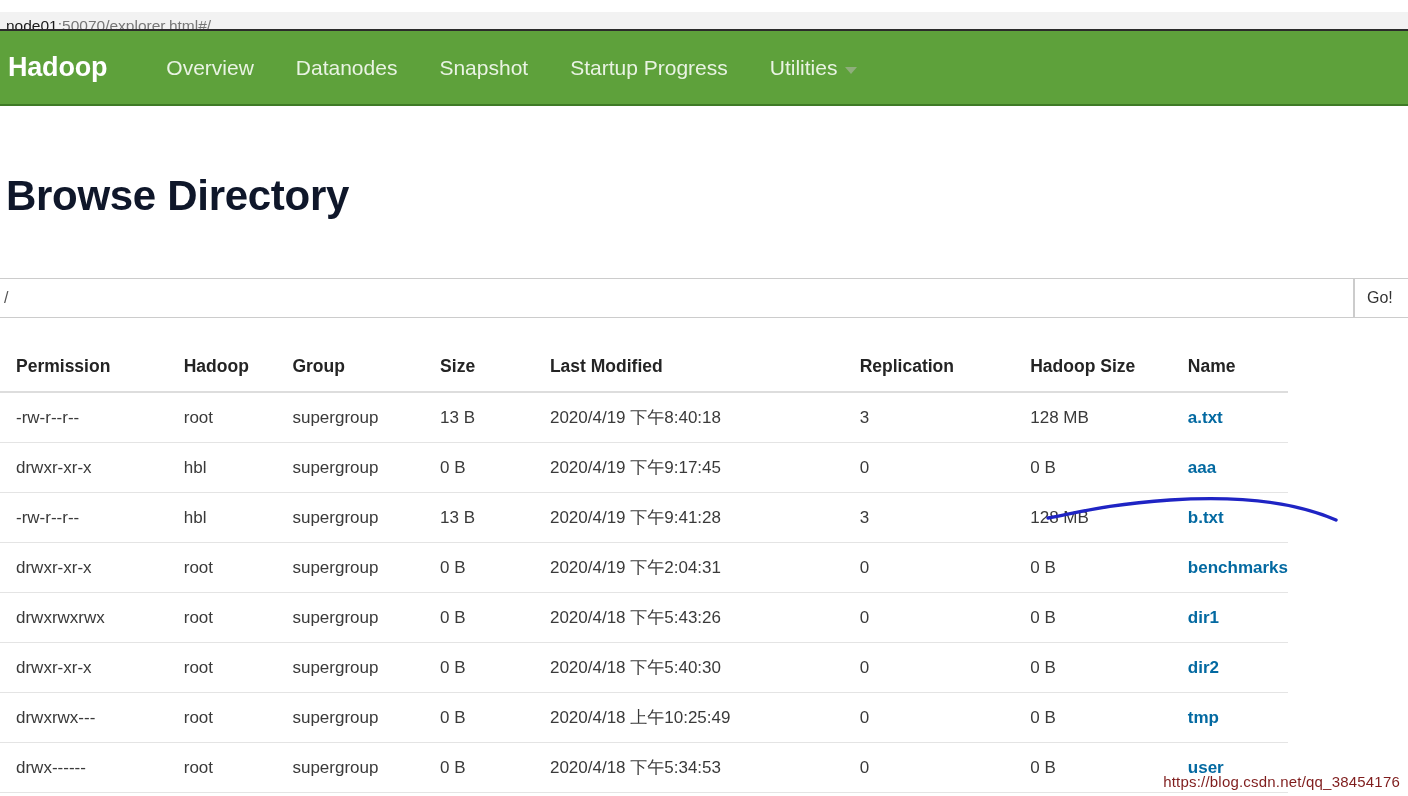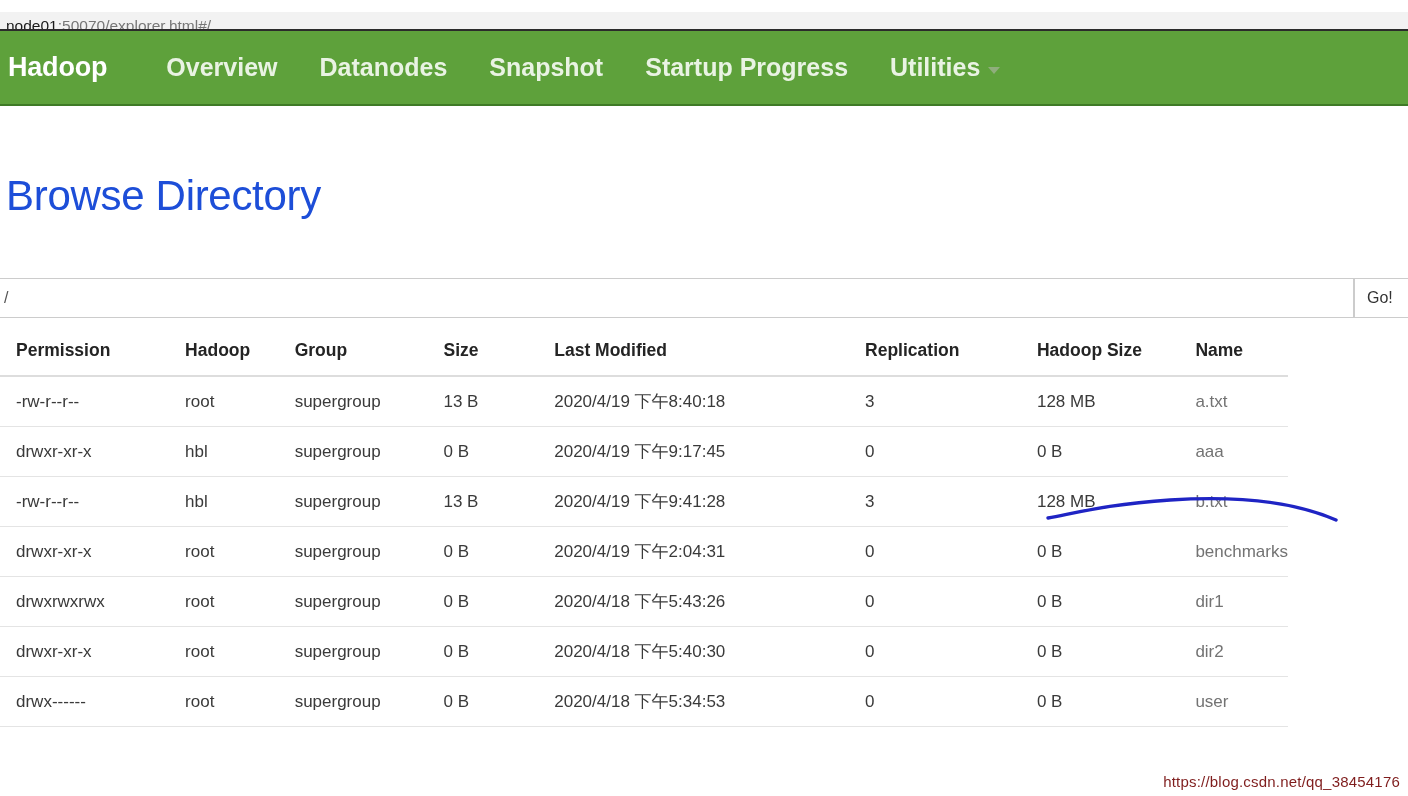--- a/index.html
+++ b/index.html
@@ -48,22 +48,22 @@
     color: #ffffff;
     font-size: 27px;
     font-weight: 700;
     padding-left: 8px;
     padding-right: 38px;
     letter-spacing: -0.2px;
     cursor: pointer;
   }
   #navbar .nav-item {
     color: #e9f3e3;
-    font-size: 25px;
-    font-weight: 700;
+    font-size: 21px;
+    font-weight: 400;
     padding: 0 21px;
     cursor: pointer;
     white-space: nowrap;
     display: flex;
     align-items: center;
     gap: 8px;
     justify-content: center;
   }
   .caret {
     display: inline-block;
@@ -74,22 +74,22 @@
     position: relative;
     top: 3px;
   }
 
   
   #page-title {
     position: absolute;
     top: 172px;
     left: 6px;
     font-size: 42px;
-    font-weight: 400;
-    color: #1d4ed8;
+    font-weight: 700;
+    color: #0f172a;
     letter-spacing: -0.3px;
     text-align: right;
   }
 
   
   #path-group {
     position: absolute;
     top: 278px;
     left: 0;
     width: 1412px;
@@ -121,21 +121,21 @@
     text-align: left;
     padding-left: 12px;
     cursor: pointer;
     overflow: hidden;
     white-space: nowrap;
   }
 
   
   #files-table {
     position: absolute;
-    top: 332px;
+    top: 348px;
     left: 0;
     width: 1288px;
     border-collapse: collapse;
     font-size: 17px;
     color: #333333;
   }
   #files-table th {
     text-align: left;
     font-weight: bold;
     font-size: 17.5px;
@@ -158,23 +158,24 @@
   .col-size  { width: 110px; text-align: left; padding-right: 18px !important; }
   .col-mod   { width: 330px; padding-left: 8px !important; margin-top: 24px; }
   .col-repl  { width: 182px; padding-left: 8px !important; }
   .col-block { width: 165px; padding-left: 8px !important; }
   .col-name  { width: auto;  padding-left: 8px !important; }
 
   #files-table td.col-perm,
   #files-table th.col-perm { padding-left: 16px; }
 
   .file-link {
-    color: #737373;
+    color: #0369a1;
     text-decoration: none;
     cursor: pointer;
+    font-weight: bold;
   }
 
   
   #annotation {
     position: absolute;
     top: 490px;
     left: 1040px;
     width: 320px;
     height: 50px;
     pointer-events: none;
@@ -294,20 +295,30 @@
         <td class="col-perm">drwxr-xr-x</td>
         <td class="col-owner">root</td>
         <td class="col-group">supergroup</td>
         <td class="col-size">0 B</td>
         <td class="col-mod">2020/4/18 下午5:40:30</td>
         <td class="col-repl">0</td>
         <td class="col-block">0 B</td>
         <td class="col-name"><span class="file-link">dir2</span></td>
       </tr>
       <tr>
+        <td class="col-perm">drwxrwx---</td>
+        <td class="col-owner">root</td>
+        <td class="col-group">supergroup</td>
+        <td class="col-size">0 B</td>
+        <td class="col-mod">2020/4/18 上午10:25:49</td>
+        <td class="col-repl">0</td>
+        <td class="col-block">0 B</td>
+        <td class="col-name"><span class="file-link">tmp</span></td>
+      </tr>
+      <tr>
         <td class="col-perm">drwx------</td>
         <td class="col-owner">root</td>
         <td class="col-group">supergroup</td>
         <td class="col-size">0 B</td>
         <td class="col-mod">2020/4/18 下午5:34:53</td>
         <td class="col-repl">0</td>
         <td class="col-block">0 B</td>
         <td class="col-name"><span class="file-link">user</span></td>
       </tr>
     </tbody>

